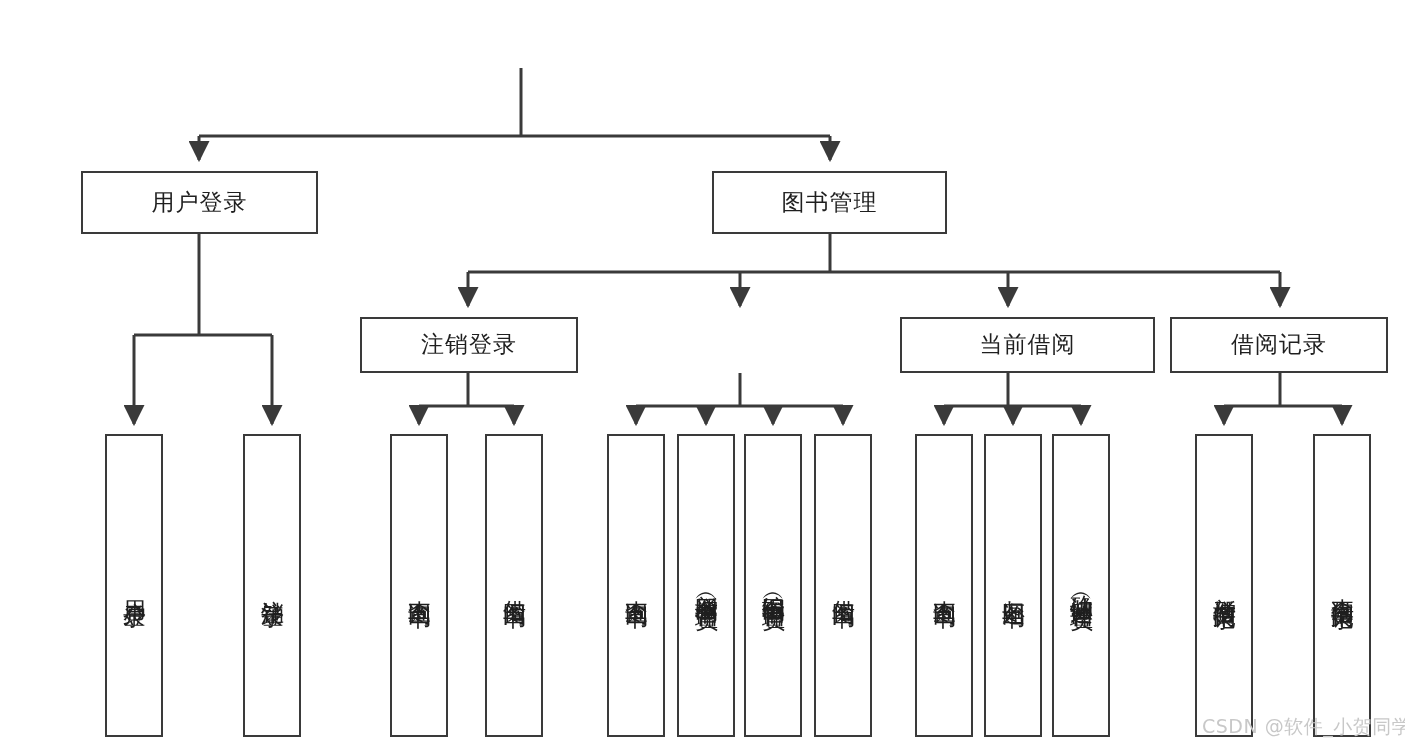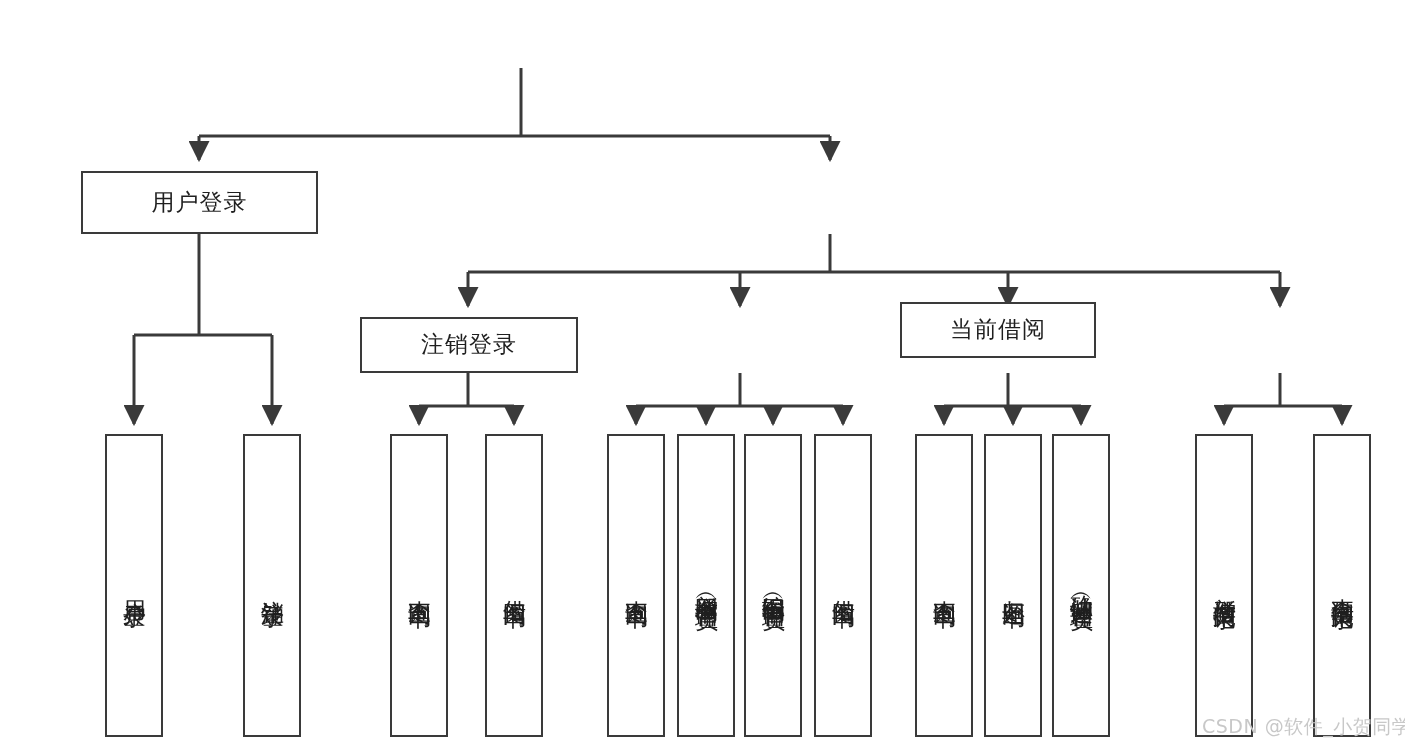--- a/index.html
+++ b/index.html
@@ -128,26 +128,32 @@
       <path d="M 1224 406 L 1342 406"></path>
       <path d="M 1224 406 L 1224 424" marker-end="url(#arrow)"></path>
       <path d="M 1342 406 L 1342 424" marker-end="url(#arrow)"></path>
     </g>
   </svg>
 
 
   <div class="node node-h" style="left:81px; top:171px; width:237px; height:63px;">
     <span>用户登录</span>
   </div>
+  <div class="node node-h" style="left:712px; top:171px; width:235px; height:63px;">
+    <span>图书管理</span>
+  </div>
 
   <div class="node node-h" style="left:360px; top:317px; width:218px; height:56px;">
     <span>注销登录</span>
   </div>
-  <div class="node node-h" style="left:900px; top:302px; width:196px; height:56px;">
+  <div class="node node-h" style="left:900px; top:317px; width:255px; height:56px;">
     <span>当前借阅</span>
+  </div>
+  <div class="node node-h" style="left:1170px; top:317px; width:218px; height:56px;">
+    <span>借阅记录</span>
   </div>
 
   <div class="node node-v" style="left:105px; top:434px; width:58px; height:303px;">
     <span class="vtxt">用户登录</span>
   </div>
   <div class="node node-v" style="left:243px; top:434px; width:58px; height:303px;">
     <span class="vtxt">注销登录</span>
   </div>
   <div class="node node-v" style="left:390px; top:434px; width:58px; height:303px;">
     <span class="vtxt">查询图书</span>

